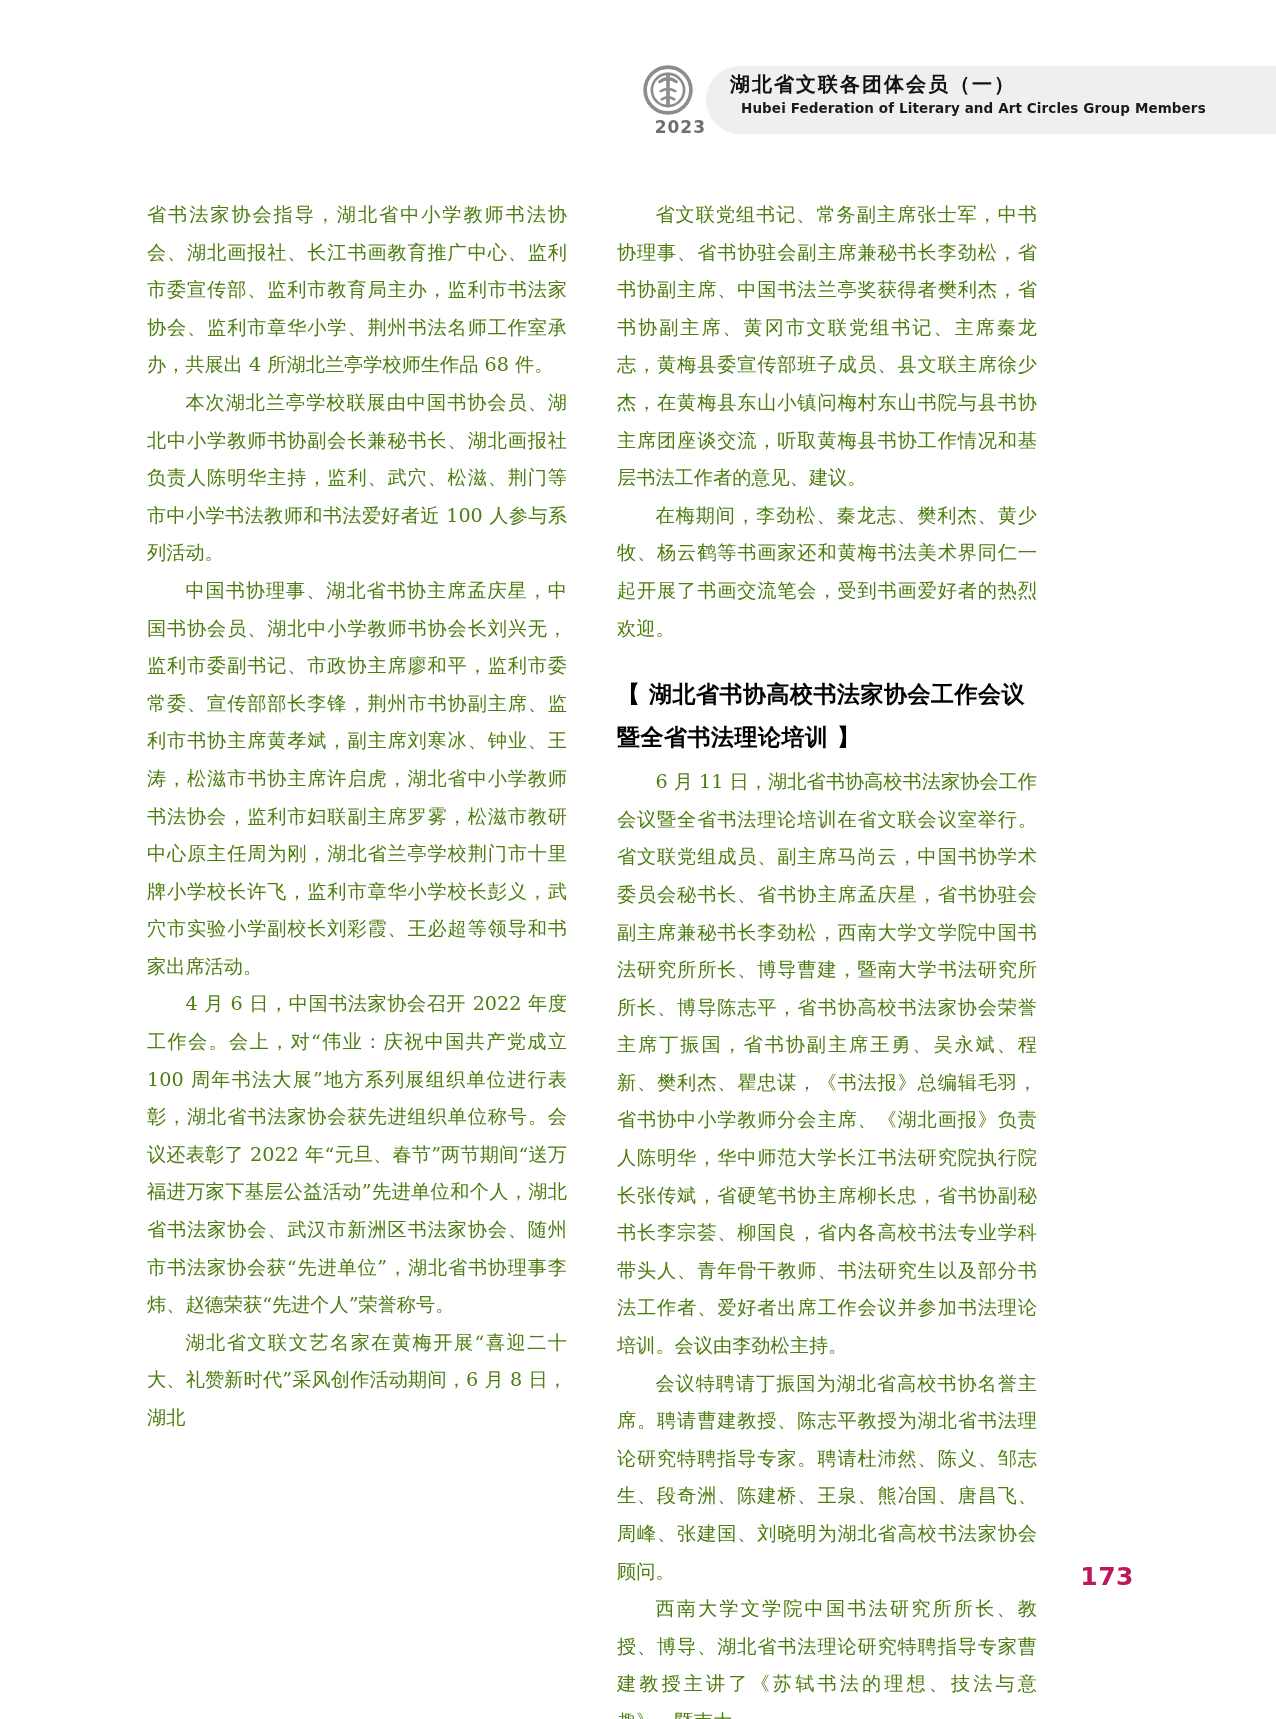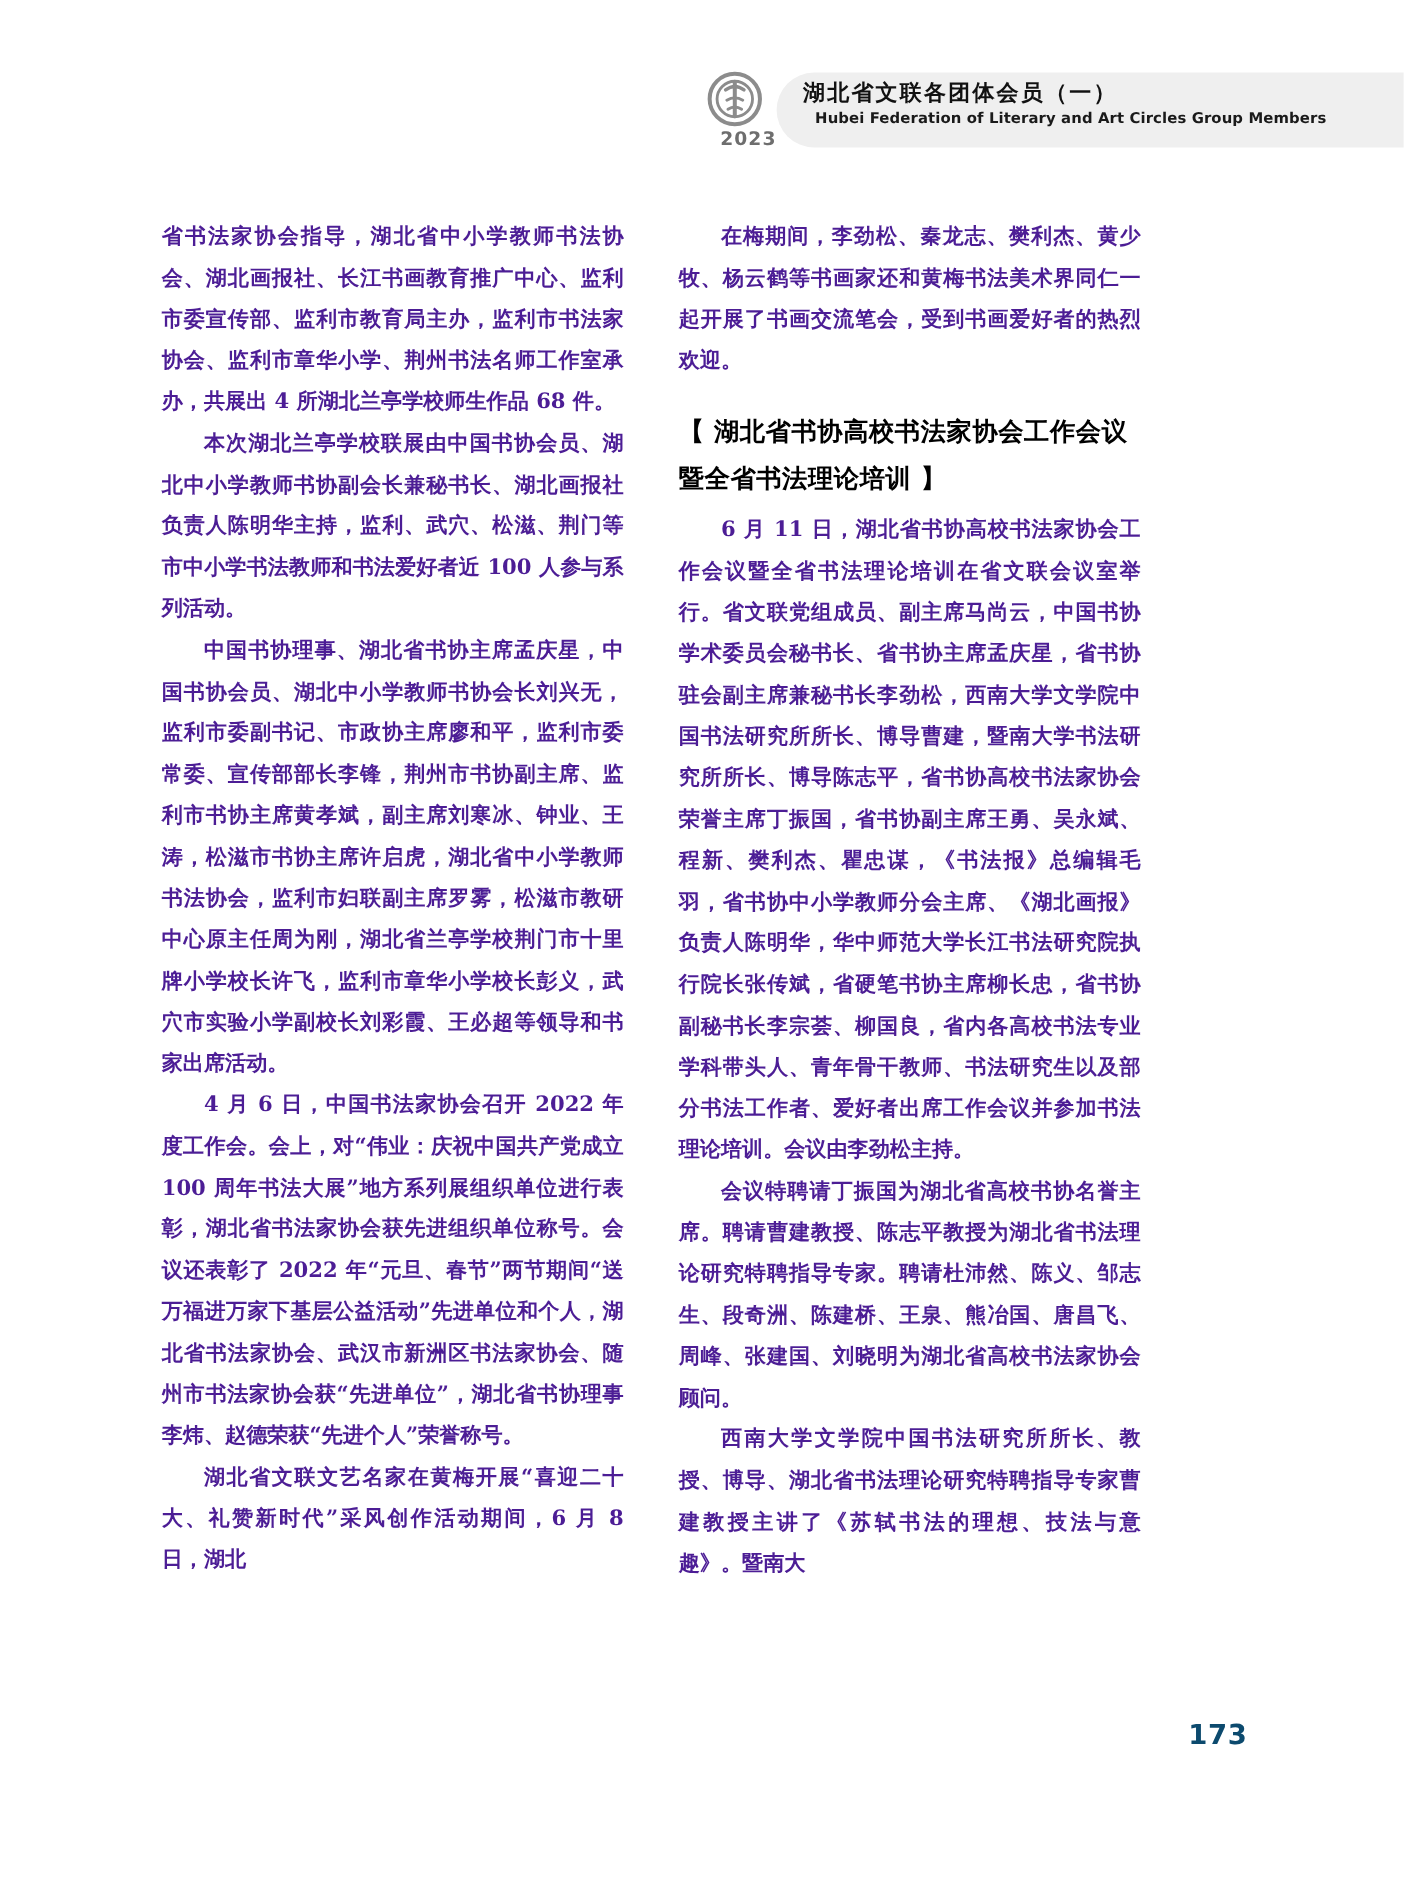--- a/index.html
+++ b/index.html
@@ -104,23 +104,23 @@
   .col-right { left: 617px; }
 
   
   .para {
     font-family: "DejaVu Serif", "Liberation Serif", serif;
     font-size: 19.2px;
     line-height: 37.6px;
     text-align: justify;
     text-align-last: left;
     text-justify: inter-character;
-    color: #4c1d95;
+    color: #4d7c0f;
     margin: 0;
-    font-weight: 700;
+    font-weight: 400;
     letter-spacing: 0px;
   }
   .para.indent { text-indent: 2em; }
 
   .section-head {
     font-family: "DejaVu Sans", "Liberation Sans", sans-serif;
     font-weight: bold;
     font-size: 23px;
     line-height: 43px;
     color: #000;
@@ -129,21 +129,21 @@
   }
 
   
   .page-number {
     position: absolute;
     right: 142px;
     bottom: 128px;
     font-family: "DejaVu Sans", "Liberation Sans", sans-serif;
     font-weight: bold;
     font-size: 25px;
-    color: #0c4a6e;
+    color: #be185d;
     letter-spacing: 0.5px;
   }
 </style>
 </head>
 <body>
 
 <div class="page-header">
   <div class="header-inner">
     <div class="header-band"></div>
     <div class="logo-wrap">
@@ -171,20 +171,21 @@
     <p class="para">省书法家协会指导，湖北省中小学教师书法协会、湖北画报社、长江书画教育推广中心、监利市委宣传部、监利市教育局主办，监利市书法家协会、监利市章华小学、荆州书法名师工作室承办，共展出 4 所湖北兰亭学校师生作品 68 件。</p>
     <p class="para indent">本次湖北兰亭学校联展由中国书协会员、湖北中小学教师书协副会长兼秘书长、湖北画报社负责人陈明华主持，监利、武穴、松滋、荆门等市中小学书法教师和书法爱好者近 100 人参与系列活动。</p>
     <p class="para indent">中国书协理事、湖北省书协主席孟庆星，中国书协会员、湖北中小学教师书协会长刘兴无，监利市委副书记、市政协主席廖和平，监利市委常委、宣传部部长李锋，荆州市书协副主席、监利市书协主席黄孝斌，副主席刘寒冰、钟业、王涛，松滋市书协主席许启虎，湖北省中小学教师书法协会，监利市妇联副主席罗雾，松滋市教研中心原主任周为刚，湖北省兰亭学校荆门市十里牌小学校长许飞，监利市章华小学校长彭义，武穴市实验小学副校长刘彩霞、王必超等领导和书家出席活动。</p>
 
     <p class="para indent">4 月 6 日，中国书法家协会召开 2022 年度工作会。会上，对“伟业：庆祝中国共产党成立 100 周年书法大展”地方系列展组织单位进行表彰，湖北省书法家协会获先进组织单位称号。会议还表彰了 2022 年“元旦、春节”两节期间“送万福进万家下基层公益活动”先进单位和个人，湖北省书法家协会、武汉市新洲区书法家协会、随州市书法家协会获“先进单位”，湖北省书协理事李炜、赵德荣获“先进个人”荣誉称号。</p>
 
     <p class="para indent">湖北省文联文艺名家在黄梅开展“喜迎二十大、礼赞新时代”采风创作活动期间，6 月 8 日，湖北</p>
   </div>
 
   <div class="col col-right">
+    <p class="para indent">省文联党组书记、常务副主席张士军，中书协理事、省书协驻会副主席兼秘书长李劲松，省书协副主席、中国书法兰亭奖获得者樊利杰，省书协副主席、黄冈市文联党组书记、主席秦龙志，黄梅县委宣传部班子成员、县文联主席徐少杰，在黄梅县东山小镇问梅村东山书院与县书协主席团座谈交流，听取黄梅县书协工作情况和基层书法工作者的意见、建议。</p>
     <p class="para indent">在梅期间，李劲松、秦龙志、樊利杰、黄少牧、杨云鹤等书画家还和黄梅书法美术界同仁一起开展了书画交流笔会，受到书画爱好者的热烈欢迎。</p>
 
     <h2 class="section-head">【 湖北省书协高校书法家协会工作会议暨全省书法理论培训 】</h2>
     <p class="para indent">6 月 11 日，湖北省书协高校书法家协会工作会议暨全省书法理论培训在省文联会议室举行。省文联党组成员、副主席马尚云，中国书协学术委员会秘书长、省书协主席孟庆星，省书协驻会副主席兼秘书长李劲松，西南大学文学院中国书法研究所所长、博导曹建，暨南大学书法研究所所长、博导陈志平，省书协高校书法家协会荣誉主席丁振国，省书协副主席王勇、吴永斌、程新、樊利杰、瞿忠谋，《书法报》总编辑毛羽，省书协中小学教师分会主席、《湖北画报》负责人陈明华，华中师范大学长江书法研究院执行院长张传斌，省硬笔书协主席柳长忠，省书协副秘书长李宗荟、柳国良，省内各高校书法专业学科带头人、青年骨干教师、书法研究生以及部分书法工作者、爱好者出席工作会议并参加书法理论培训。会议由李劲松主持。</p>
     <p class="para indent">会议特聘请丁振国为湖北省高校书协名誉主席。聘请曹建教授、陈志平教授为湖北省书法理论研究特聘指导专家。聘请杜沛然、陈义、邹志生、段奇洲、陈建桥、王泉、熊冶国、唐昌飞、周峰、张建国、刘晓明为湖北省高校书法家协会顾问。</p>
     <p class="para indent">西南大学文学院中国书法研究所所长、教授、博导、湖北省书法理论研究特聘指导专家曹建教授主讲了《苏轼书法的理想、技法与意趣》。暨南大</p>
   </div>
 
 </div>
 

